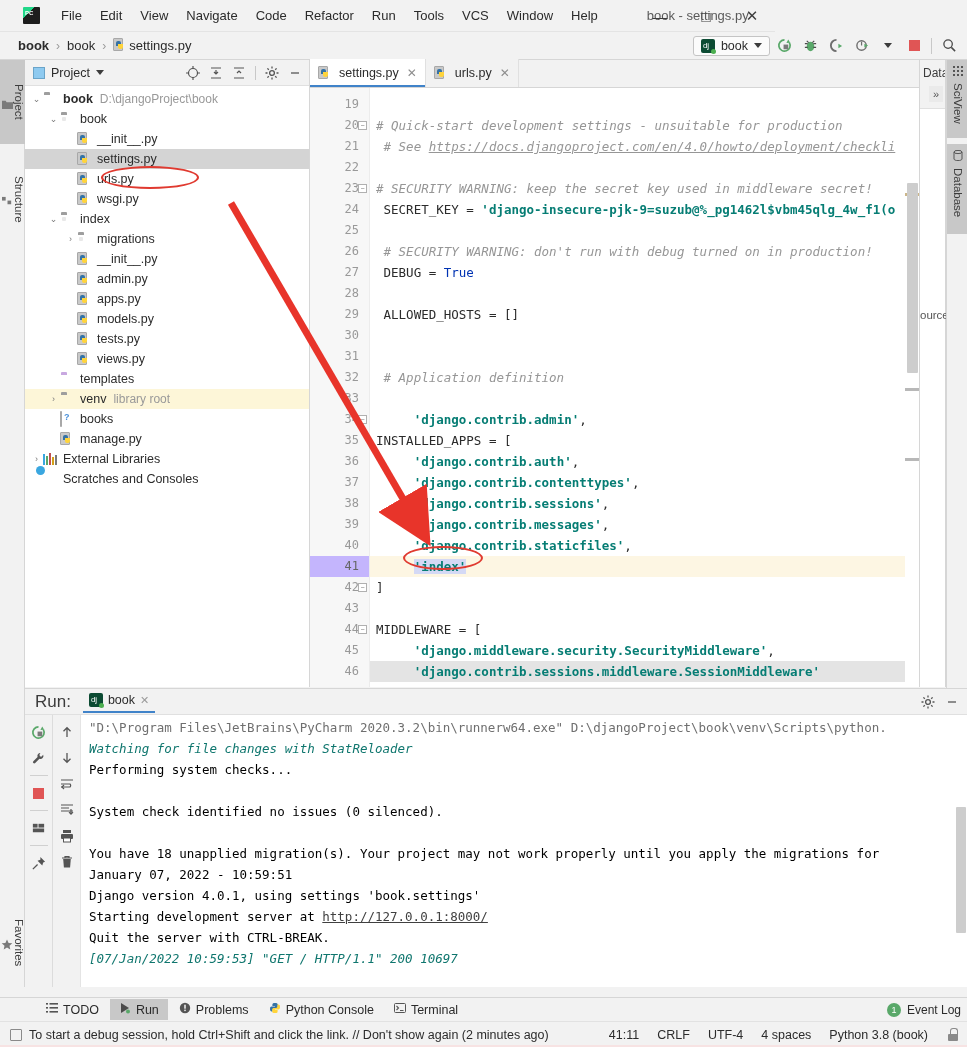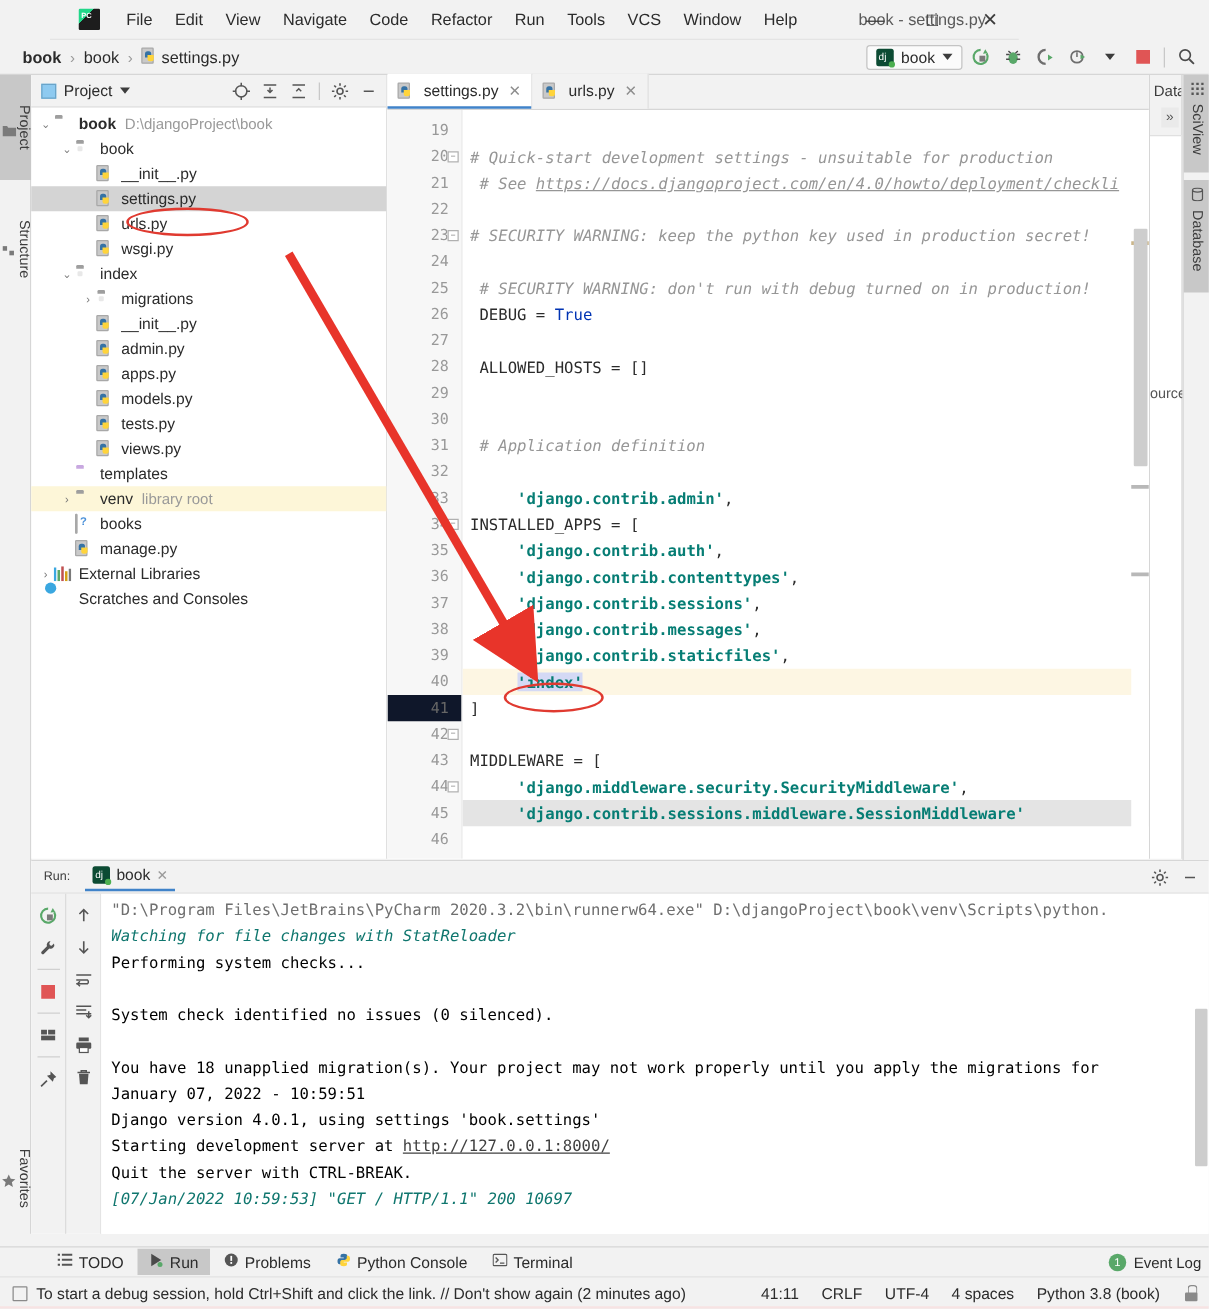--- a/index.html
+++ b/index.html
@@ -11,21 +11,20 @@
     color: #2b2b2b;
     overflow: hidden;
   }
   .app { position: relative; width: 967px; height: 1047px; background: #f2f2f2; }
 
   
   .titlebar {
     position: absolute; left: 0; top: 0; width: 775px; height: 32px;
     background: #f2f2f2; display: flex; align-items: center;
     border-bottom: 1px solid #e4e4e4;
-    margin-left: 40px;
   }
   .pc-logo {
     width: 17px; height: 17px; margin-left: 23px; margin-right: 12px;
     background: linear-gradient(135deg,#21d789 0%,#21d789 35%,#1d1d1d 35%,#1d1d1d 100%);
     border-radius: 1px; position: relative; flex: none;
   }
   .pc-logo::after {
     content: "PC"; position: absolute; left: 2px; top: 3px;
     font-size: 6px; color: #fff; font-family: "Liberation Sans", sans-serif; font-weight: bold;
   }
@@ -160,21 +159,21 @@
     display: flex; background: #fff; overflow: hidden;
   }
   .gutter {
     width: 60px; background: #f7f7f7; border-right: 1px solid #ececec;
     padding-top: 6px; flex: none; position: relative;
   }
   .gnum {
     height: 21px; line-height: 21px; text-align: right; padding-right: 10px;
     font-family: "DejaVu Sans Mono", monospace; font-size: 12px; color: #999;
   }
-  .gnum.cur { background: #0f172a; color: #666; }
+  .gnum.cur { background: #c4b5fd; color: #666; }
   .fold {
     position: absolute; right: 2px; width: 9px; height: 9px;
     border: 1px solid #b0b0b0; background: #fff; font-size: 7px;
     line-height: 7px; text-align: center; color: #777;
   }
   .codecol {
     flex: 1; padding-top: 6px; position: relative; overflow: hidden;
     font-family: "DejaVu Sans Mono", monospace; font-size: 12.5px;
   }
   .cline { height: 21px; line-height: 21px; white-space: pre; padding-left: 6px; }
@@ -220,21 +219,21 @@
     display: flex; align-items: center; gap: 4px; white-space: nowrap;
   }
   .rtab.active { background: #c8c8c8; }
 
   
   .run-panel {
     position: absolute; left: 25px; top: 688px; width: 942px; height: 299px;
     background: #ffffff; border-top: 1px solid #d6d6d6;
   }
   .run-header { height: 26px; background: #f2f2f2; display: flex; align-items: center; border-bottom: 1px solid #e0e0e0; position: relative; }
-  .run-label { margin-left: 10px; font-size: 10px; color: #3c3c3c; }
+  .run-label { margin-left: 10px; font-size: 17px; color: #3c3c3c; }
   .run-tab {
     margin-left: 12px; display: flex; align-items: center; gap: 5px;
     font-size: 12.5px; padding: 3px 6px 4px 6px; border-bottom: 2px solid #4083c9;
   }
   .run-tools { position: absolute; right: 5px; display: flex; gap: 4px; align-items: center; }
   .run-body { position: absolute; left: 0; top: 26px; right: 0; bottom: 0; display: flex; }
   .run-side { width: 56px; display: flex; background: #f2f2f2; border-right: 1px solid #e4e4e4; flex: none; }
   .rs-col { width: 28px; display: flex; flex-direction: column; align-items: center; padding-top: 6px; gap: 4px; }
   .rs-col.b { border-left: 1px solid #dcdcdc; }
   .rs-btn { width: 22px; height: 22px; display: flex; align-items: center; justify-content: center; color: #555; font-size: 13px; }
@@ -635,21 +634,22 @@
           <span class="fold" style="top: 537px;">−</span>
           <div class="gnum">44</div>
           <div class="gnum">45</div>
           <div class="gnum">46</div>
         </div>
       <div class="codecol" id="codecol">
           <div class="cline"></div>
           <div class="cline"><span class="cmt"># Quick-start development settings - unsuitable for production</span></div>
           <div class="cline"><span class="cmt"> # See </span><span class="lnk">https://docs.djangoproject.com/en/4.0/howto/deployment/checkli</span></div>
           <div class="cline"></div>
-          <div class="cline"><span class="cmt"># SECURITY WARNING: keep the python key used in production secret!</span></div>
+          <div class="cline"><span class="cmt"># SECURITY WARNING: keep the secret key used in middleware secret!</span></div>
+          <div class="cline"><span class="plain"> SECRET_KEY = </span><span class="str">'django-insecure-pjk-9=suzub@%_pg1462l$vbm45qlg_4w_f1(o</span></div>
           <div class="cline"></div>
           <div class="cline"><span class="cmt"> # SECURITY WARNING: don't run with debug turned on in production!</span></div>
           <div class="cline"><span class="plain"> DEBUG = </span><span class="kw">True</span></div>
           <div class="cline"></div>
           <div class="cline"><span class="plain"> ALLOWED_HOSTS = []</span></div>
           <div class="cline"></div>
           <div class="cline"></div>
           <div class="cline"><span class="cmt"> # Application definition</span></div>
           <div class="cline"></div>
           <div class="cline"><span class="plain">     </span><span class="str">'django.contrib.admin'</span><span class="plain">,</span></div>

